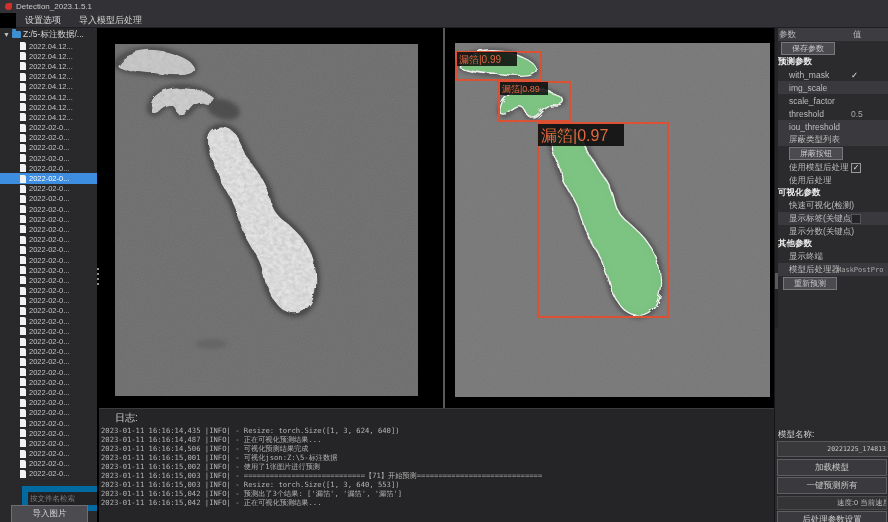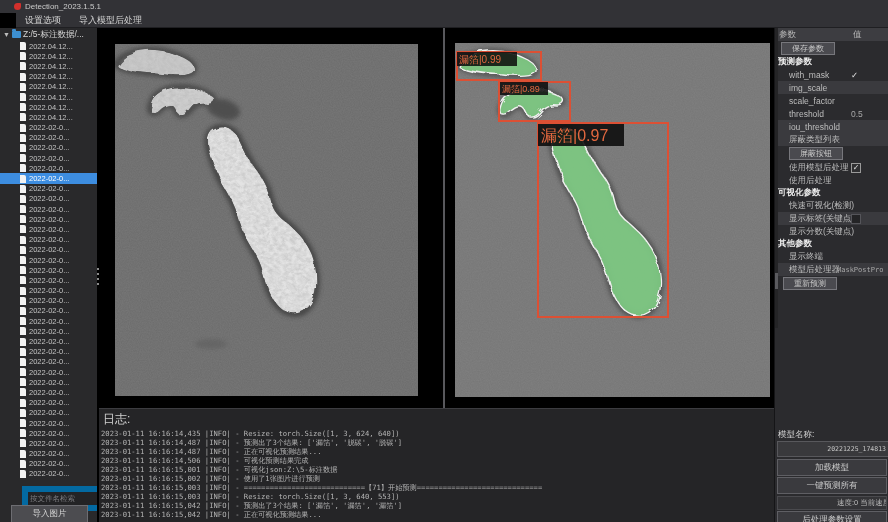--- a/index.html
+++ b/index.html
@@ -1,20 +1,20 @@
 <!DOCTYPE html>
 <html><head>
 <meta charset="utf-8">
 <style>
   html,body{margin:0;padding:0;}
   body{width:888px;height:522px;position:relative;overflow:hidden;background:#000;
        font-family:"Liberation Sans","DejaVu Sans",sans-serif;-webkit-font-smoothing:antialiased;}
   
   #titlebar{position:absolute;left:0;top:0;right:0;height:13px;background:#323236;
-    display:flex;align-items:center;gap:4px;padding-left:14px;font-size:8px;color:#c9c9c9;}
+    display:flex;align-items:center;gap:4px;padding-left:5px;font-size:8px;color:#c9c9c9;}
   #app-icon{width:7px;height:7px;background:#d2302c;border-radius:50% 15% 50% 50%;display:inline-block;}
   #menubar{position:absolute;left:16px;top:13px;right:0;height:14px;background:#323236;
     border-bottom:1px solid #1f1f22;display:flex;align-items:center;font-size:9px;color:#d2d2d2;}
   .menu-item{padding:0 9px;cursor:default;}
   
   #left-panel{position:absolute;left:0;top:28px;width:97px;height:494px;background:#29292b;overflow:hidden;}
   #tree-area{position:absolute;left:0;top:0;right:0;bottom:37px;overflow:hidden;}
   #tree-root{display:flex;align-items:center;height:13px;font-size:8.5px;color:#d6d6d6;padding-left:3px;gap:2px;white-space:nowrap;}
   .caret{font-size:7px;color:#bdbdbd;}
   .folder-icon{width:9px;height:7px;background:#3d8fd0;border-radius:1px;position:relative;flex:0 0 auto;}
@@ -32,21 +32,21 @@
     background:repeating-linear-gradient(#8a8a8a 0 2px,transparent 2px 5px);}
   
   #center{position:absolute;left:99px;top:28px;width:675px;height:506px;background:#000;}
   #img-left{position:absolute;left:16px;top:16px;}
   #img-right{position:absolute;left:356px;top:15px;}
   #pane-divider{position:absolute;left:344px;top:0;width:2px;height:380px;background:#58585c;}
   #h-grip{position:absolute;left:334px;top:381px;width:18px;height:2px;
     background:repeating-linear-gradient(90deg,#8a8a8a 0 2px,transparent 2px 5px);}
   
   #log{position:absolute;left:0;top:380px;width:675px;height:114px;background:#252527;border-top:1px solid #3c3c40;overflow:hidden;}
-  #log-title{font-size:12px;color:#d0d0d0;margin:2px 0 1px 4px;}
+  #log-title{font-size:10px;color:#d0d0d0;margin:2px 0 1px 16px;}
   .log-line{font-family:"DejaVu Sans Mono","Liberation Mono",monospace;font-size:7.2px;line-height:9px;
     color:#b4b4b4;white-space:pre;padding-left:2px;}
   
   #right-panel{position:absolute;left:774px;top:28px;width:114px;height:494px;background:#2b2b2e;overflow:hidden;border-left:1px solid #151517;}
   #rp-scroll{position:absolute;left:0;top:0;width:3px;height:300px;background:#242426;}
   #rp-scroll .handle{position:absolute;left:0;top:245px;width:3px;height:16px;background:#5a5a5e;}
   #param-header{position:relative;height:13px;background:#3d3d41;color:#b9b9b9;font-size:8.5px;}
   #param-header .h1{position:absolute;left:4px;top:1px;}
   #param-header .h2{position:absolute;left:78px;top:1px;}
   .p-section{height:12px;font-size:8.5px;font-weight:bold;color:#ececec;padding-left:3px;display:flex;align-items:center;}
@@ -353,21 +353,20 @@
       <text x="47" y="49" font-size="9" fill="#e2683f">漏箔|0.89</text>
       <rect x="83" y="81" width="86" height="22" fill="#0a0a0a" opacity="0.88"></rect>
       <text x="86" y="98" font-size="16" fill="#e2683f">漏箔|0.97</text>
     </g>
   </svg>
 
   <div id="log">
     <div id="log-title">日志:</div>
     <div id="log-lines">
         <div class="log-line">2023-01-11 16:16:14,435 |INFO| - Resize: torch.Size([1, 3, 624, 640])</div>
-        <div class="log-line">2023-01-11 16:16:14,487 |INFO| - 预测出了3个结果: ['漏箔', '脱碳', '脱碳']</div>
         <div class="log-line">2023-01-11 16:16:14,487 |INFO| - 正在可视化预测结果...</div>
         <div class="log-line">2023-01-11 16:16:14,506 |INFO| - 可视化预测结果完成</div>
         <div class="log-line">2023-01-11 16:16:15,001 |INFO| - 可视化json:Z:\5-标注数据</div>
         <div class="log-line">2023-01-11 16:16:15,002 |INFO| - 使用了1张图片进行预测</div>
         <div class="log-line">2023-01-11 16:16:15,003 |INFO| - ============================【71】开始预测=============================</div>
         <div class="log-line">2023-01-11 16:16:15,003 |INFO| - Resize: torch.Size([1, 3, 640, 553])</div>
         <div class="log-line">2023-01-11 16:16:15,042 |INFO| - 预测出了3个结果: ['漏箔', '漏箔', '漏箔']</div>
         <div class="log-line">2023-01-11 16:16:15,042 |INFO| - 正在可视化预测结果...</div>
       </div>
   </div>

